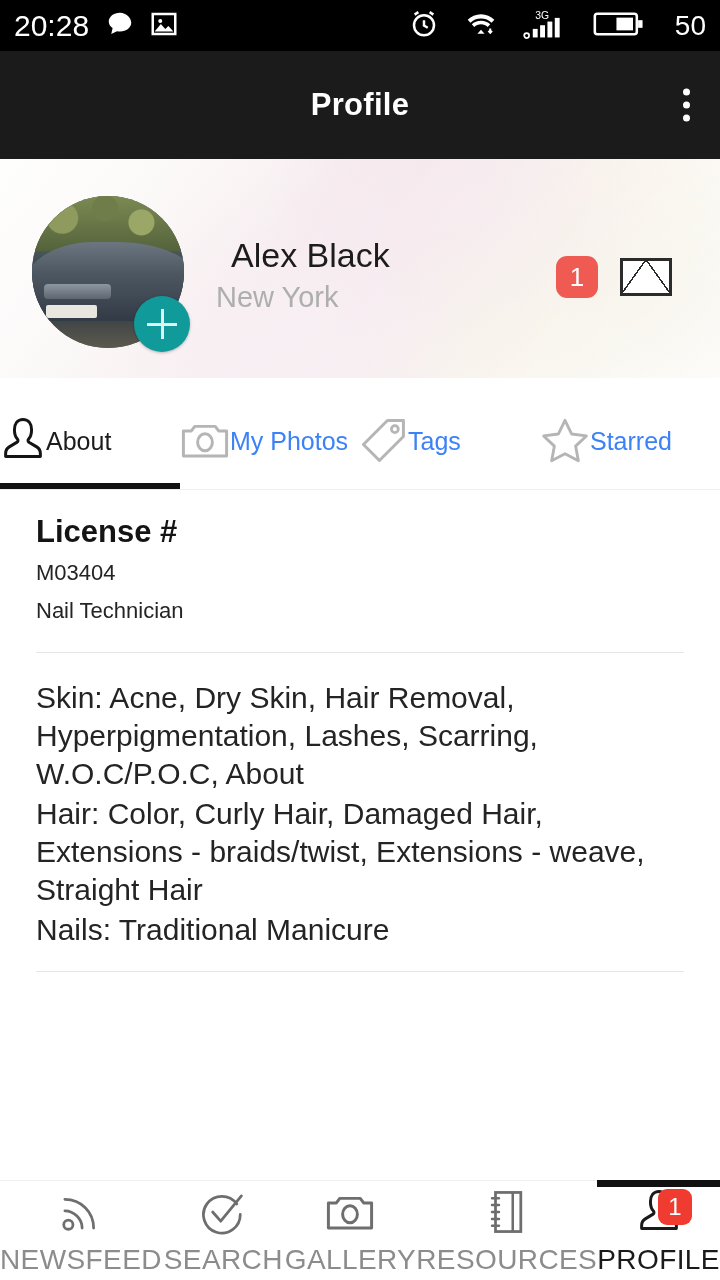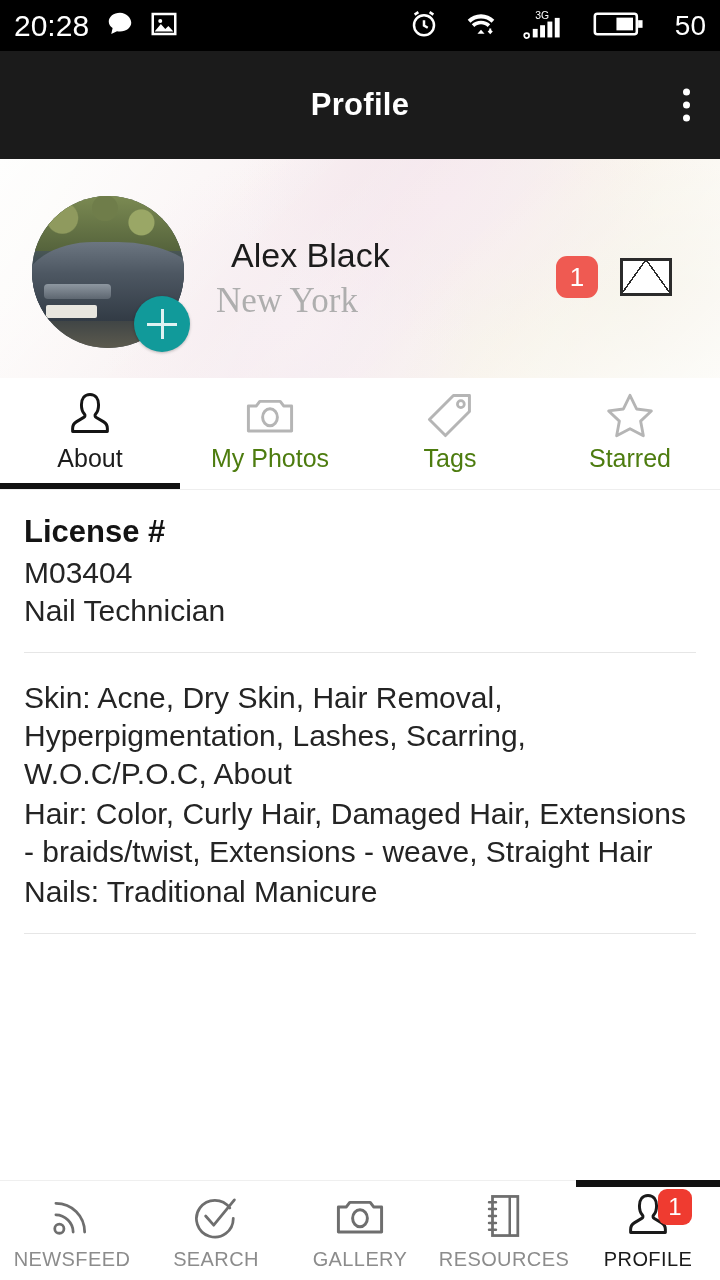--- a/index.html
+++ b/index.html
@@ -82,65 +82,65 @@
   .avatar-fab:before, .avatar-fab:after{
     content:""; position:absolute; background:#dff2f2;
   }
   .avatar-fab:before{ width:30px; height:3px; }
   .avatar-fab:after{ width:3px; height:30px; }
 
   .prof-name{
     position:absolute; left:231px; top:236px; font-size:34px; color:#1c1c1c; z-index:3;
   }
   .prof-city{
-    position:absolute; left:216px; top:281px; font-size:35px; color:#aeaeae; z-index:3;font-family:Liberation Serif, serif;
+    position:absolute; left:216px; top:281px; font-size:29px; color:#aeaeae; z-index:3;
   }
   .msg-area{ position:absolute; right:48px; top:256px; display:flex; align-items:center; gap:22px; z-index:3; }
   .msg-badge{
     min-width:42px; height:42px; border-radius:11px; background:#ef5a52; color:#fff;
     font-size:26px; display:flex; align-items:center; justify-content:center; padding:0 8px;
   }
   .envelope{ width:52px; height:38px; border:3px solid #2b2b2b; position:relative; background:#fff; }
   .envelope:before{
     content:""; position:absolute; left:0; top:0; width:100%; height:100%;
     background:
       linear-gradient(to bottom right, transparent 46%, #2b2b2b 46%, #2b2b2b 50%, transparent 50%),
       linear-gradient(to bottom left,  transparent 46%, #2b2b2b 46%, #2b2b2b 50%, transparent 50%);
     background-size:50% 100%, 50% 100%;
     background-position:left top, right top;
     background-repeat:no-repeat;
   }
 
   
   .tabs{ display:flex; height:112px; background:#fff; position:relative; border-bottom:1px solid #eee; }
-  .tab{ flex:1; display:flex; flex-direction:column; align-items:center; justify-content:flex-start;
+  .tab{ flex:1; display:flex; flex-direction:row; align-items:center; justify-content:flex-start;
         padding-top:12px; position:relative; }
   .tab .ticon{ height:50px; display:flex; align-items:center; justify-content:center; }
-  .tab .tlabel{ font-size:25px; color:#4d7c0f; margin-top:4px; }
+  .tab .tlabel{ font-size:25px; color:#3b82f6; margin-top:4px; }
   .tab.active .tlabel{ color:#1c1c1c; }
   .tab .underline{ position:absolute; left:0; bottom:0; width:100%; height:6px; background:transparent; }
   .tab.active .underline{ background:#111; }
 
   
-  .content{ padding:0 24px; }
+  .content{ padding:0 36px; }
   .section{ padding-top:24px; }
   .sec-title{ font-size:31px; font-weight:bold; color:#141414; margin-bottom:4px; }
-  .sec-line{ font-size:30px; color:#242424; line-height:38px; }
+  .sec-line{ font-size:22px; color:#242424; line-height:38px; }
   .sec-para{ font-size:30px; color:#242424; line-height:38px; margin-top:2px; }
   .divider{ height:1px; background:#e6e6e6; margin:22px 0 0 0; }
 
   
   .bottomnav{
     position:absolute; left:0; bottom:0; width:720px; height:100px;
     background:#fff; display:flex; border-top:1px solid #efefef;
   }
   .navitem{ flex:1; position:relative; display:flex; flex-direction:column;
             align-items:center; justify-content:center; gap:6px; }
   .navitem .nicon{ height:52px; display:flex; align-items:center; justify-content:center; }
-  .navitem .nlabel{ font-size:20px; color:#8c8c8c; letter-spacing:.4px; }
+  .navitem .nlabel{ font-size:28px; color:#8c8c8c; letter-spacing:.4px; }
   .navitem.active .nlabel{ color:#1a1a1a; }
   .navitem .topbar{ position:absolute; top:-1px; left:0; width:100%; height:7px; background:transparent; }
   .navitem.active .topbar{ background:#111; }
   .nav-badge{
     position:absolute; top:8px; right:28px; min-width:34px; height:36px; border-radius:9px;
     background:#ef3b30; color:#fff; font-size:24px; display:flex; align-items:center;
     justify-content:center; padding:0 7px;
   }
 </style>
 </head>

